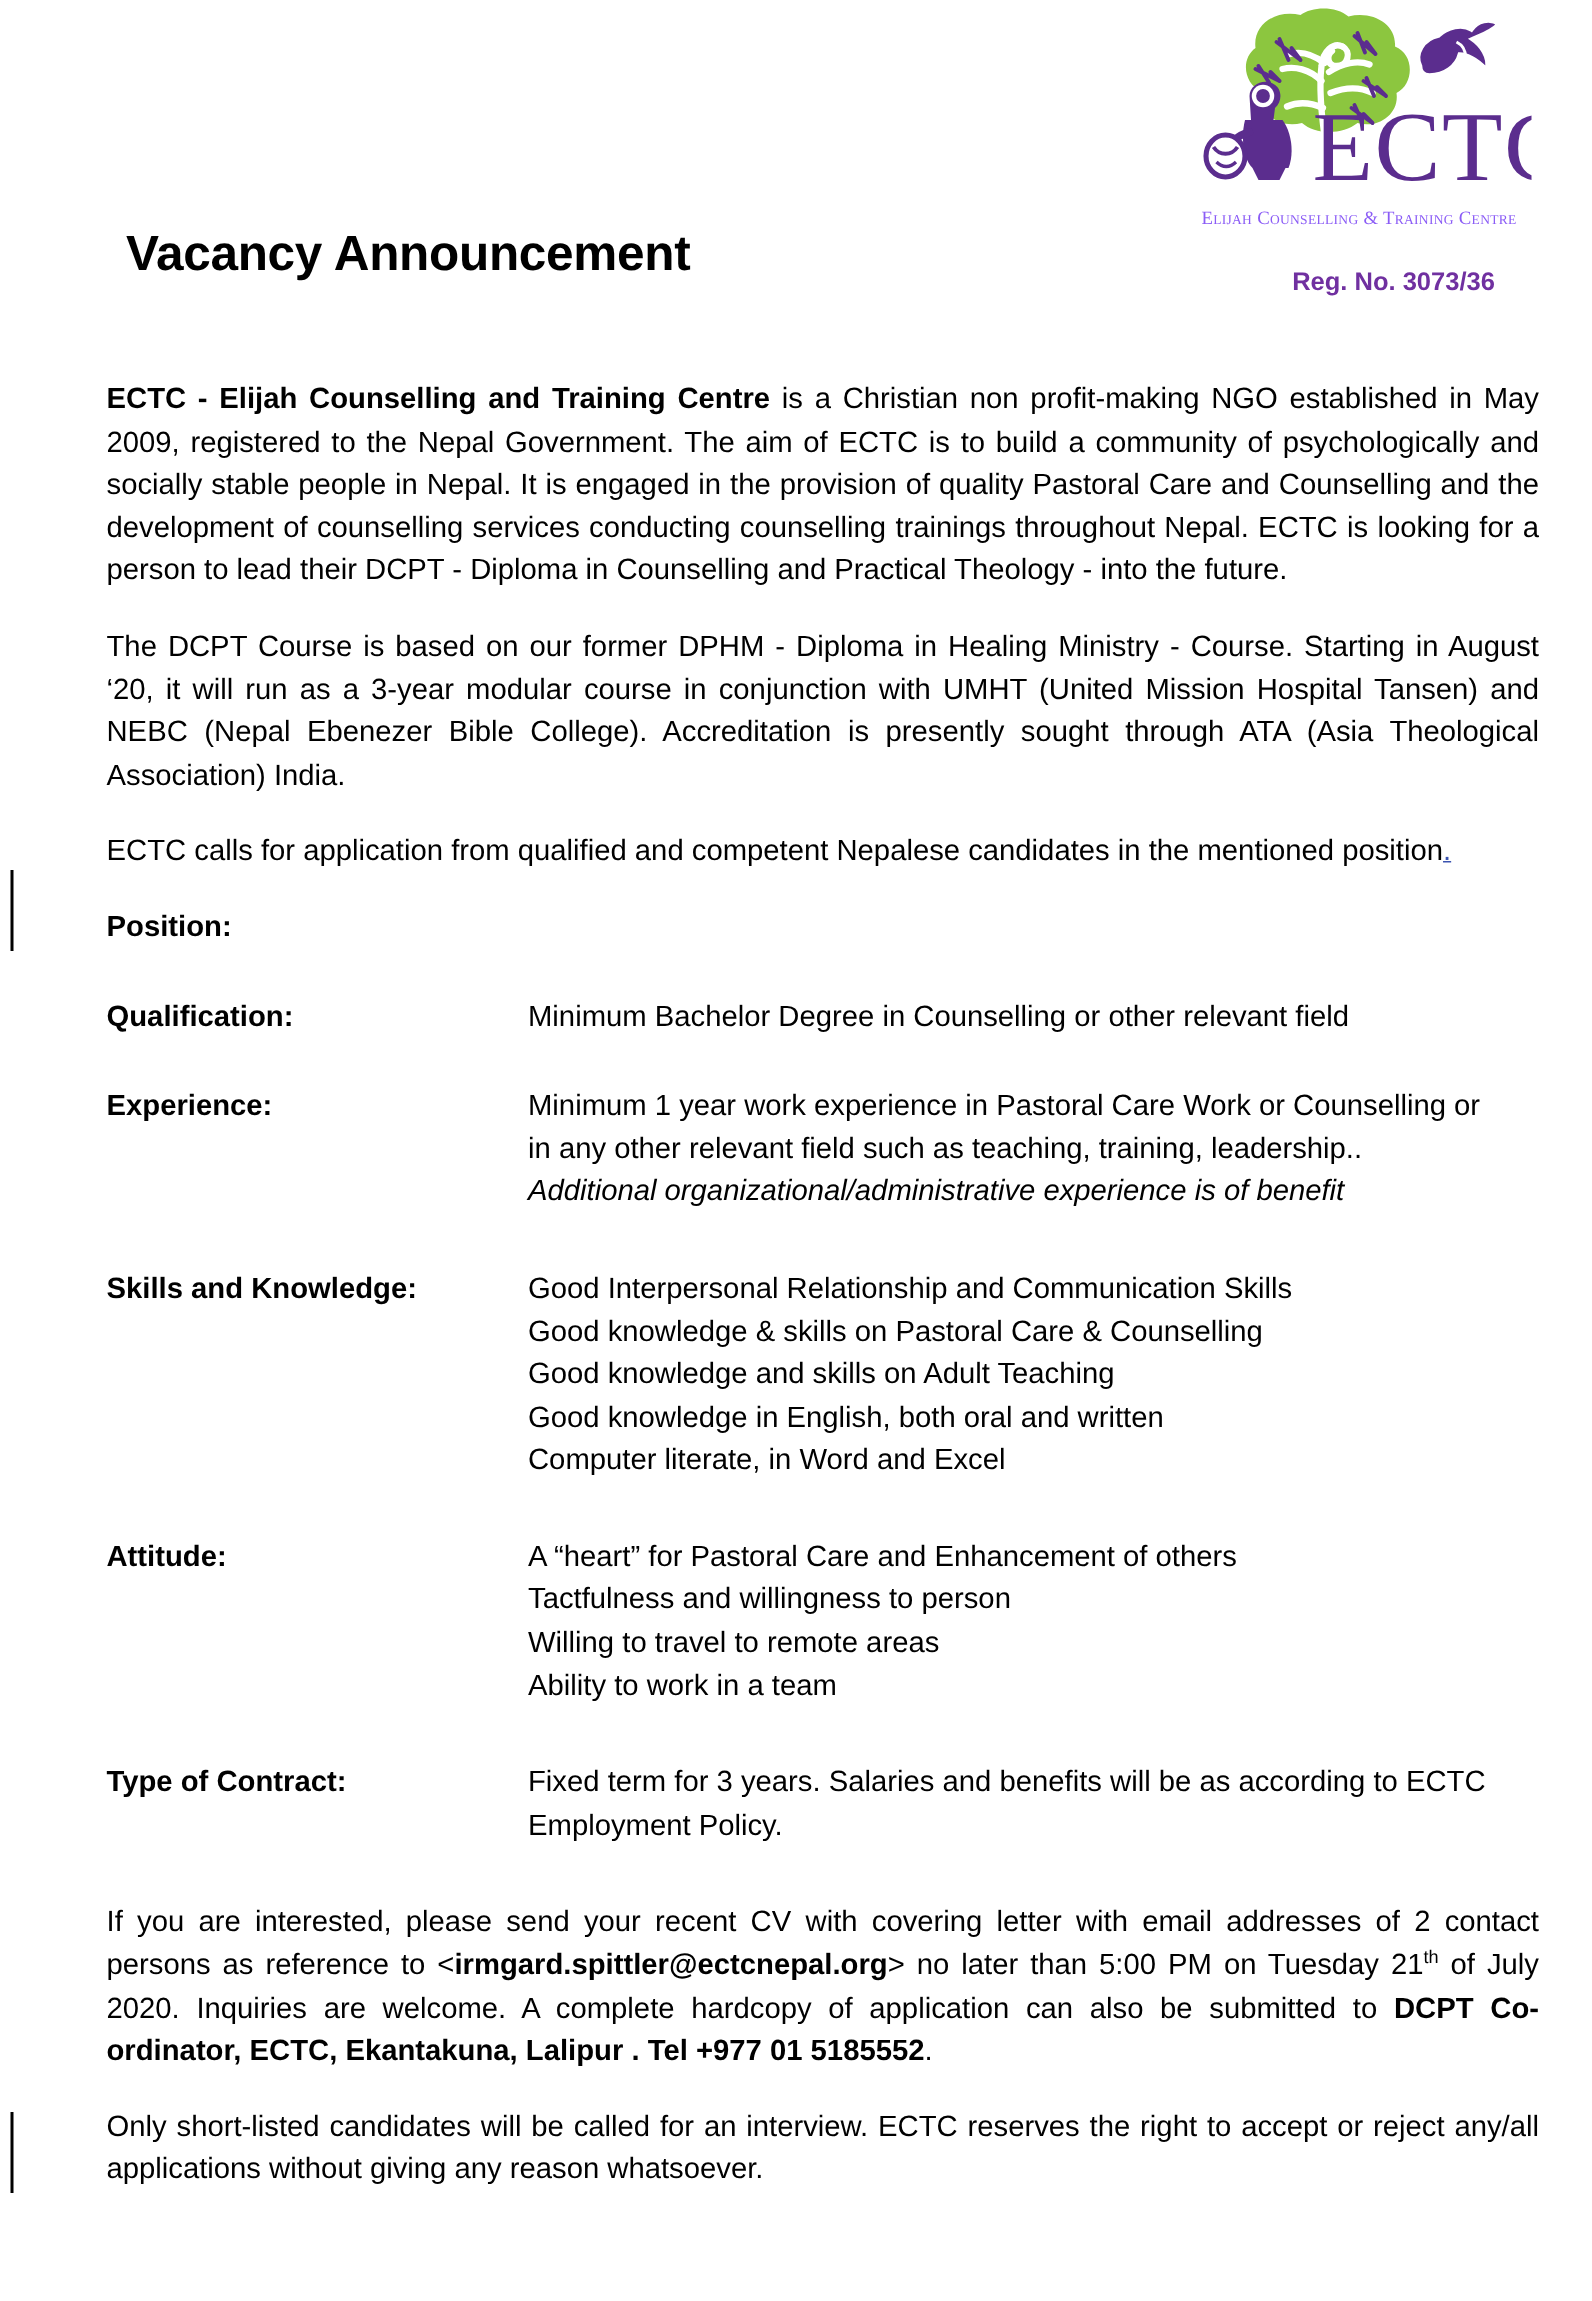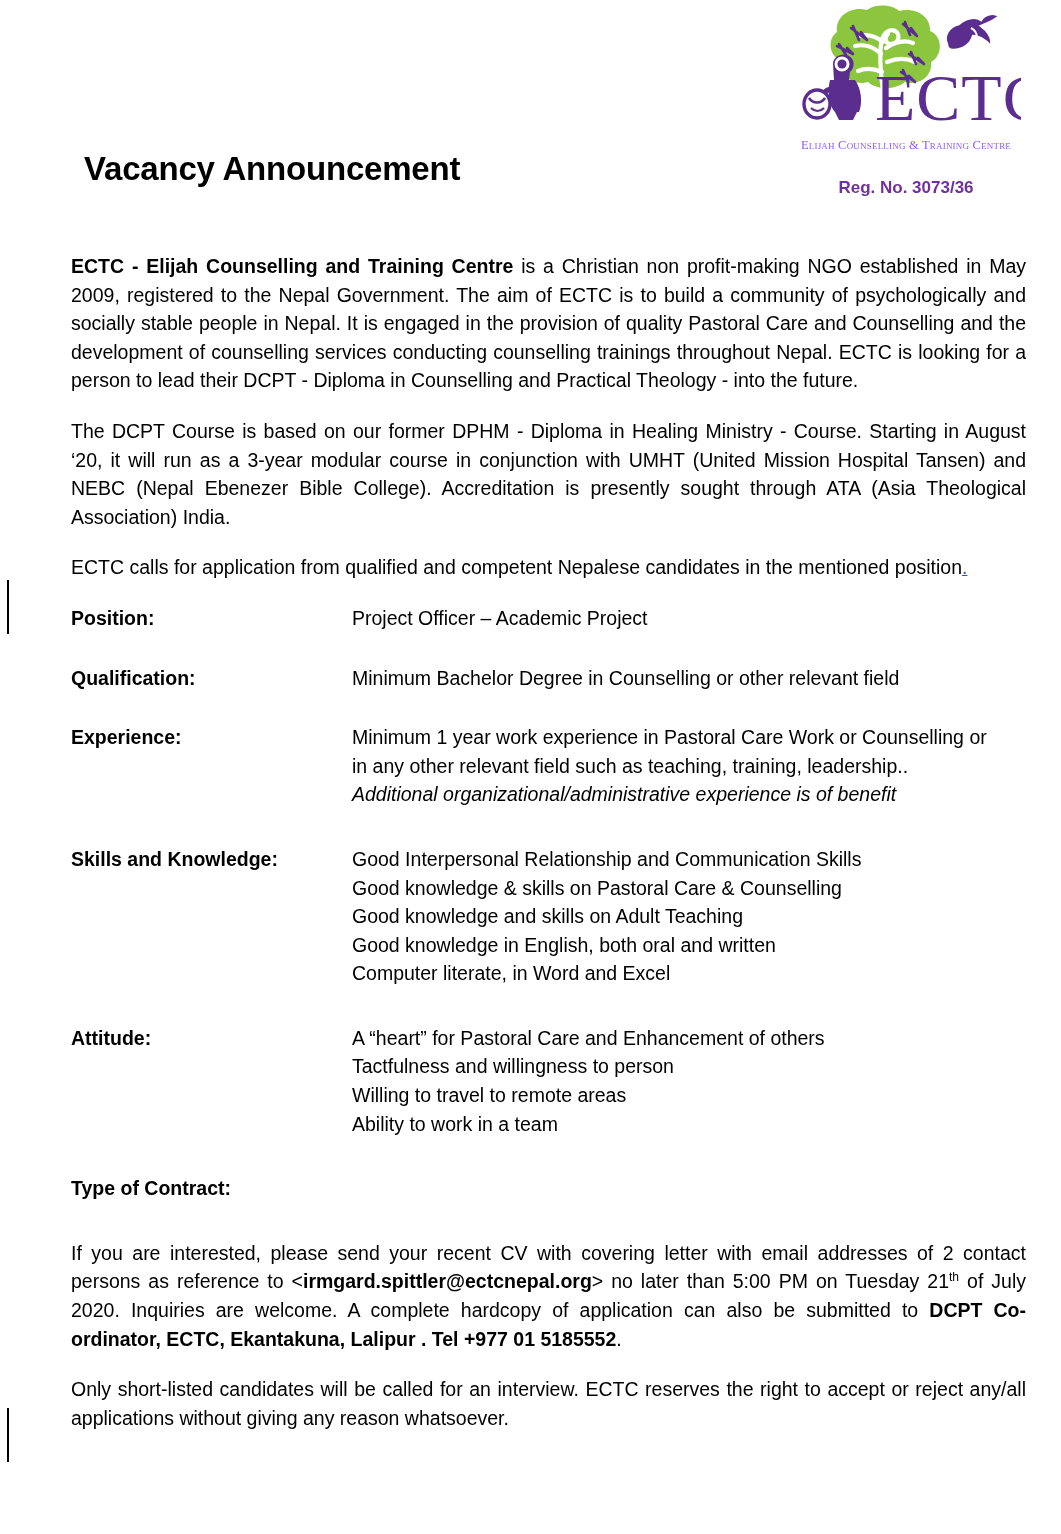--- a/index.html
+++ b/index.html
@@ -58,21 +58,21 @@
     margin-top: -2px;
     font-family: "Liberation Serif", serif;
     font-size: 12.5px;
     letter-spacing: 0.2px;
     color: #8b5cf6;
     font-variant: small-caps;
     white-space: nowrap;
   }
   .reg-no {
     position: absolute;
-    left: 791px;
+    left: 814px;
     top: 178px;
     width: 230px;
     text-align: center;
     font-size: 17px;
     font-weight: bold;
     color: #7030a0;
     white-space: nowrap;
   }
 
   
@@ -210,23 +210,20 @@
     <p class="para"><span class="b">ECTC - Elijah Counselling and Training Centre</span><span> is a Christian non profit-making NGO established in May 2009, registered to the Nepal Government. The aim of ECTC is to build a community of psychologically and socially stable people in Nepal. It is engaged in the provision of quality Pastoral Care and Counselling and the development of counselling services conducting counselling trainings throughout Nepal. ECTC is looking for a person to lead their DCPT - Diploma in Counselling and Practical Theology - into the future.</span></p>
 
     <p class="para"><span>The DCPT Course is based on our former DPHM - Diploma in Healing Ministry - Course. Starting in August ‘20, it will run as a 3-year modular course in conjunction with UMHT (United Mission Hospital Tansen) and NEBC (Nepal Ebenezer Bible College). Accreditation is presently sought through ATA (Asia Theological Association) India.</span></p>
 
     <p class="para"><span>ECTC calls for application from qualified and competent Nepalese candidates in the mentioned position</span><span class="link-dot">.</span></p>
 
     <div class="fields">
 
       <div class="field-row gap-lg">
         <div class="field-label"><span>Position</span><span class="colon">:</span></div>
-        <div class="field-value">
-          <span class="vline">Project Officer – Academic Project</span>
-        </div>
       </div>
 
       <div class="field-row gap-lg">
         <div class="field-label"><span>Qualification</span><span class="colon">:</span></div>
         <div class="field-value">
           <span class="vline">Minimum Bachelor Degree in Counselling or other relevant field</span>
         </div>
       </div>
 
       <div class="field-row gap-xl">
@@ -255,20 +252,24 @@
           <span class="vline">A “heart” for Pastoral Care and Enhancement of others</span>
           <span class="vline">Tactfulness and willingness to person</span>
           <span class="vline">Willing to travel to remote areas</span>
           <span class="vline">Ability to work in a team</span>
         </div>
       </div>
 
 
       <div class="field-row">
         <div class="field-label"><span>Type of Contract</span><span class="colon">:</span></div>
+        <div class="field-value">
+          <span class="vline">Fixed term for 3 years. Salaries and benefits will be as according to ECTC</span>
+          <span class="vline">Employment Policy.</span>
+        </div>
       </div>
 
     </div>
 
     <div class="tail">
       <p class="para"><span>If you are interested, please send your recent CV with covering letter with email addresses of 2 contact persons as reference to &lt;</span><span class="b">irmgard.spittler@ectcnepal.org</span><span>&gt; no later than 5:00 PM on Tuesday 21</span><sup>th</sup><span> of July 2020. Inquiries are welcome. A complete hardcopy of application can also be submitted to </span><span class="b">DCPT Co-ordinator, ECTC, Ekantakuna, Lalipur . Tel +977 01 5185552</span><span>.</span></p>
 
       <p class="para last"><span>Only short-listed candidates will be called for an interview. ECTC reserves the right to accept or reject any/all applications without giving any reason whatsoever.</span></p>
     </div>
 

